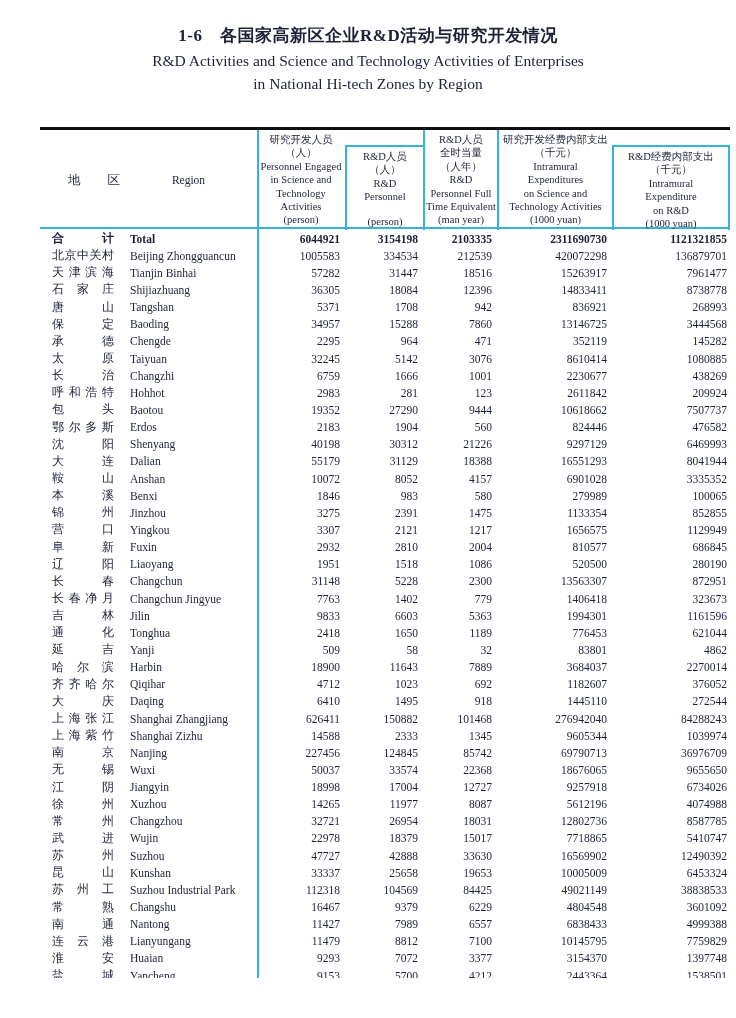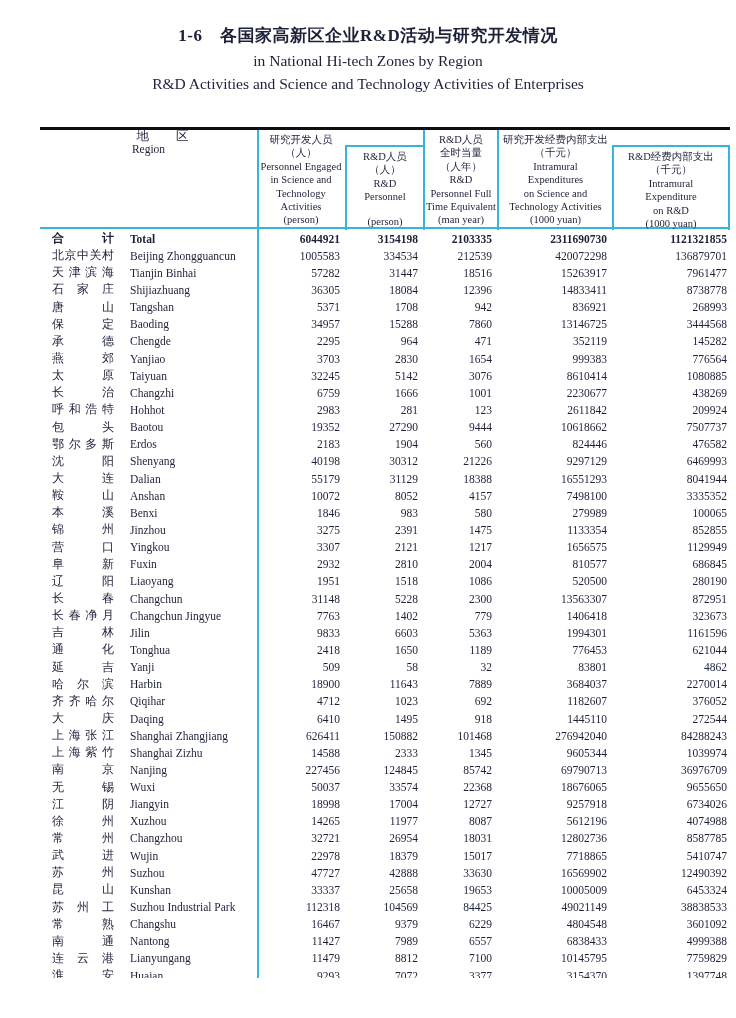--- a/index.html
+++ b/index.html
@@ -14,21 +14,21 @@
   .table { position:absolute; left:40px; top:127px; width:690px;
            border-top:3px solid #0d0d12; border-bottom:3px solid #0d0d12; }
   .main-vline { position:absolute; left:217px; top:0; bottom:0; width:2px;
                 background:var(--accent,#35b6d9); z-index:2; }
 
   .thead { display:grid; grid-template-columns:217px 88px 78px 74px 115px 118px;
            height:99px; border-bottom:2px solid var(--accent,#35b6d9); }
   .hcell { display:flex; flex-direction:column; text-align:center;
            font-size:10.5px; line-height:13.4px; padding-top:3px; }
   .hcell div { white-space:nowrap; }
-  .h-region { flex-direction:column; align-items:center; text-align:left; padding-top:0; }
+  .h-region { flex-direction:row; align-items:center; text-align:left; padding-top:0; }
   .h-region .rzh { width:52px; margin-left:28px; font-size:12.5px;
                    text-align:justify; text-align-last:justify; }
   .h-region .ren { flex:1; text-align:center; font-size:11.5px; }
   .h-c4 { border-left:2px solid var(--accent,#35b6d9); }
   .h-c5 { border-left:2px solid var(--accent,#35b6d9); }
   .hbox { flex:1; margin-top:12px; display:flex; flex-direction:column; padding-top:3px; }
   .h-c3 .hbox { border-top:2px solid var(--accent,#35b6d9);
                 border-left:2px solid var(--accent,#35b6d9); }
   .h-c3 .hbox div:last-child { margin-top:auto; padding-bottom:2px; }
   .h-c6 .hbox { border:2px solid var(--accent,#35b6d9); border-bottom:none; }
@@ -44,22 +44,22 @@
               font-variant-numeric:lining-nums; }
   .trow .cell.num:nth-child(7) { padding-right:3px; }
 </style>
 </head>
 <body>
 
 <div class="page">
 
   <div class="titles">
     <div class="title-zh">1-6　各国家高新区企业R&amp;D活动与研究开发情况</div>
+    <div class="title-en">R&amp;D Activities and Science and Technology Activities of Enterprises</div>
     <div class="title-en">in National Hi-tech Zones by Region</div>
-    <div class="title-en">R&amp;D Activities and Science and Technology Activities of Enterprises</div>
   </div>
 
   <div class="table">
     <div class="main-vline"></div>
 
     <div class="thead">
       <div class="hcell h-region">
         <span class="rzh">地区</span>
         <span class="ren">Region</span>
       </div>
@@ -175,29 +175,20 @@
         <div class="trow">
           <div class="cell zh">承德</div>
           <div class="cell en">Chengde</div>
           <div class="cell num">2295</div>
           <div class="cell num">964</div>
           <div class="cell num">471</div>
           <div class="cell num">352119</div>
           <div class="cell num">145282</div>
         </div>
         <div class="trow">
-          <div class="cell zh">燕郊</div>
-          <div class="cell en">Yanjiao</div>
-          <div class="cell num">3703</div>
-          <div class="cell num">2830</div>
-          <div class="cell num">1654</div>
-          <div class="cell num">999383</div>
-          <div class="cell num">776564</div>
-        </div>
-        <div class="trow">
           <div class="cell zh">太原</div>
           <div class="cell en">Taiyuan</div>
           <div class="cell num">32245</div>
           <div class="cell num">5142</div>
           <div class="cell num">3076</div>
           <div class="cell num">8610414</div>
           <div class="cell num">1080885</div>
         </div>
         <div class="trow">
           <div class="cell zh">长治</div>
@@ -252,21 +243,21 @@
           <div class="cell num">18388</div>
           <div class="cell num">16551293</div>
           <div class="cell num">8041944</div>
         </div>
         <div class="trow">
           <div class="cell zh">鞍山</div>
           <div class="cell en">Anshan</div>
           <div class="cell num">10072</div>
           <div class="cell num">8052</div>
           <div class="cell num">4157</div>
-          <div class="cell num">7498100</div>
+          <div class="cell num">6901028</div>
           <div class="cell num">3335352</div>
         </div>
         <div class="trow">
           <div class="cell zh">本溪</div>
           <div class="cell en">Benxi</div>
           <div class="cell num">1846</div>
           <div class="cell num">983</div>
           <div class="cell num">580</div>
           <div class="cell num">279989</div>
           <div class="cell num">100065</div>

